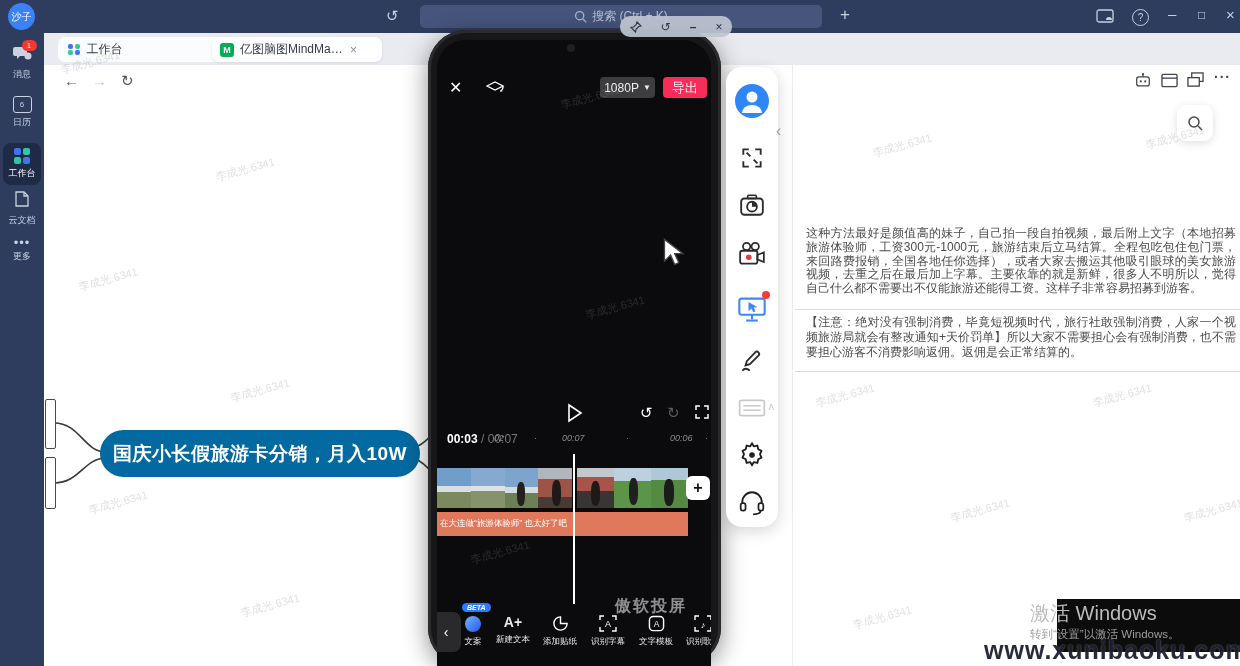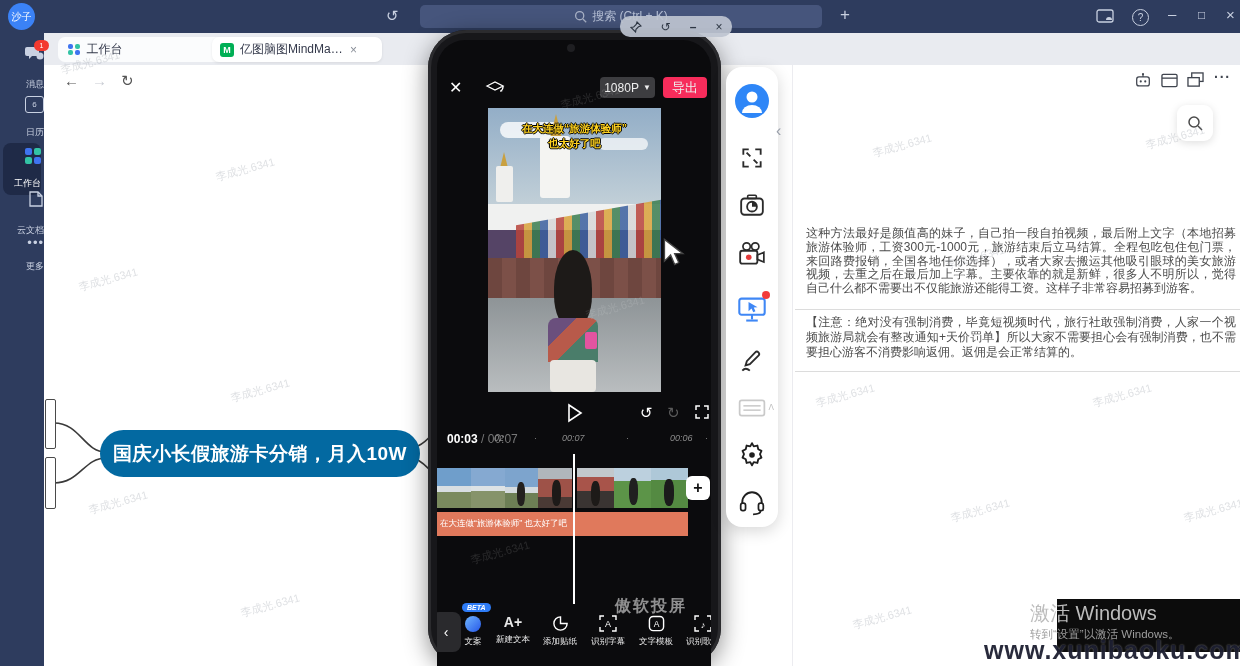--- a/index.html
+++ b/index.html
@@ -10,21 +10,21 @@
   .titlebar{left:0;top:0;width:1240px;height:33px;background:#2e3c5e;z-index:5;}
   .avatar{left:8px;top:3px;width:27px;height:27px;border-radius:50%;background:#3b82f6;
           color:#fff;font-size:10px;display:flex;align-items:center;justify-content:center;}
   .tb-ic{color:#c8d0e0;font-size:15px;line-height:15px;}
   .searchbar{left:420px;top:5px;width:402px;height:23px;border-radius:5px;background:#46557c;
              display:flex;align-items:center;justify-content:center;gap:5px;color:#b6c0d6;font-size:12px;}
   .helpcirc{width:15px;height:15px;border:1.2px solid #c8d0e0;border-radius:50%;color:#c8d0e0;
             font-size:10px;display:flex;align-items:center;justify-content:center;}
   
   .sidebar{left:0;top:33px;width:44px;height:633px;background:#2e3c5e;z-index:5;}
-  .side-item{width:44px;display:flex;flex-direction:column;align-items:flex-end;gap:13px;}
+  .side-item{width:44px;display:flex;flex-direction:column;align-items:center;gap:3px;}
   .side-label{color:#c7cfdf;font-size:9px;}
   .side-active{left:3px;width:38px;border-radius:8px;background:#1f2a47;padding:5px 0;}
   .badge{position:absolute;background:#f3392f;color:#fff;border-radius:7px;min-width:11px;height:11px;
          font-size:7px;display:flex;align-items:center;justify-content:center;padding:0 2px;}
   .grid4{display:grid;grid-template-columns:7px 7px;grid-gap:2px;}
   .grid4 i{width:7px;height:7px;border-radius:2px;}
   
   .tabstrip{left:44px;top:33px;width:1196px;height:32px;background:#e9ebf0;z-index:4;}
   .tab{position:absolute;top:4px;height:25px;border-radius:7px;display:flex;align-items:center;
        font-size:12px;color:#33384a;}
@@ -212,39 +212,20 @@
           <path d="M18 8 a5 5 0 0 1 -2.5 5" fill="none" stroke="#fff" stroke-width="1.2"></path>
           <path d="M15 14 l1-2 1.8 1z" fill="#fff"></path>
         </svg>
     </div>
     <div class="abs pbtn" style="left:163px;top:37px;width:55px;height:21px;background:#3d3d40;gap:4px;">
       <span>1080P</span>
       <span style="font-size:8px;">▼</span>
     </div>
     <div class="abs pbtn" style="left:226px;top:37px;width:44px;height:21px;background:#f72c5b;font-size:13px;">导出</div>
 
-    <div class="abs" style="left:51px;top:68px;width:173px;height:284px;background:#546;overflow:hidden;">
-      <div class="abs" style="left:0;top:0;width:173px;height:110px;background:linear-gradient(#93aec7,#c8d4da);"></div>
-      <div class="abs" style="left:12px;top:14px;width:62px;height:16px;border-radius:10px;background:rgba(255,255,255,.8);"></div>
-      <div class="abs" style="left:110px;top:30px;width:50px;height:12px;border-radius:8px;background:rgba(255,255,255,.7);"></div>
-      <div class="abs" style="left:62px;top:6px;width:0;height:0;border-left:6px solid transparent;border-right:6px solid transparent;border-bottom:24px solid #c9a040;"></div>
-      <div class="abs" style="left:52px;top:28px;width:30px;height:62px;background:#f4f4f2;border-radius:3px;"></div>
-      <div class="abs" style="left:12px;top:44px;width:0;height:0;border-left:4px solid transparent;border-right:4px solid transparent;border-bottom:16px solid #c9a040;"></div>
-      <div class="abs" style="left:8px;top:58px;width:17px;height:36px;background:#efefed;border-radius:2px;"></div>
-      <div class="abs" style="left:0;top:96px;width:173px;height:26px;background:#f0f1f0;"></div>
-      <div class="abs" style="left:28px;top:104px;width:150px;height:62px;transform:skewY(-10deg);opacity:.85;background:repeating-linear-gradient(90deg,#b8433a 0 8px,#d9a23a 8px 16px,#3a7d4f 16px 24px,#3a5f9e 24px 32px,#d8d8d8 32px 40px);"></div>
-      <div class="abs" style="left:0;top:150px;width:173px;height:42px;background:repeating-linear-gradient(90deg,#6e463f 0 14px,#7c5048 14px 28px);"></div>
-      <div class="abs" style="left:0;top:190px;width:173px;height:94px;background:linear-gradient(#8e9497,#b9bdbf);"></div>
-      <div class="abs" style="left:66px;top:142px;width:38px;height:78px;background:#1d1a18;border-radius:50% 50% 42% 42%;"></div>
-      <div class="abs" style="left:60px;top:210px;width:50px;height:44px;border-radius:8px 8px 0 0;background:linear-gradient(135deg,#6a4f7d 0 30%,#b85a4a 30% 55%,#4a7d6a 55%);"></div>
-      <div class="abs" style="left:97px;top:224px;width:12px;height:17px;background:#e254a0;border-radius:2px;"></div>
-      <div class="abs" style="left:62px;top:252px;width:46px;height:32px;background:#e8e6e1;border-radius:4px;"></div>
-      <div class="abs" style="left:0;top:14px;width:173px;text-align:center;font-size:10.5px;font-weight:bold;color:#ffd21e;text-shadow:-1px 0 #000,1px 0 #000,0 -1px #000,0 1px #000;">在大连做“旅游体验师”</div>
-      <div class="abs" style="left:0;top:29px;width:173px;text-align:center;font-size:10.5px;font-weight:bold;color:#ffd21e;text-shadow:-1px 0 #000,1px 0 #000,0 -1px #000,0 1px #000;">也太好了吧</div>
-    </div>
 
     <div class="abs" style="left:129px;top:363px;">
       <svg width="18" height="20" viewBox="0 0 18 20">
           <path d="M3 2 L15 10 L3 18 Z" fill="none" stroke="#fff" stroke-width="1.6"></path>
         </svg>
     </div>
     <div class="abs" style="left:203px;top:364px;color:#fff;font-size:15px;">↺</div>
     <div class="abs" style="left:230px;top:364px;color:#5a5a5a;font-size:15px;">↻</div>
     <div class="abs" style="left:258px;top:365px;">
       <svg width="14" height="14" viewBox="0 0 14 14">

